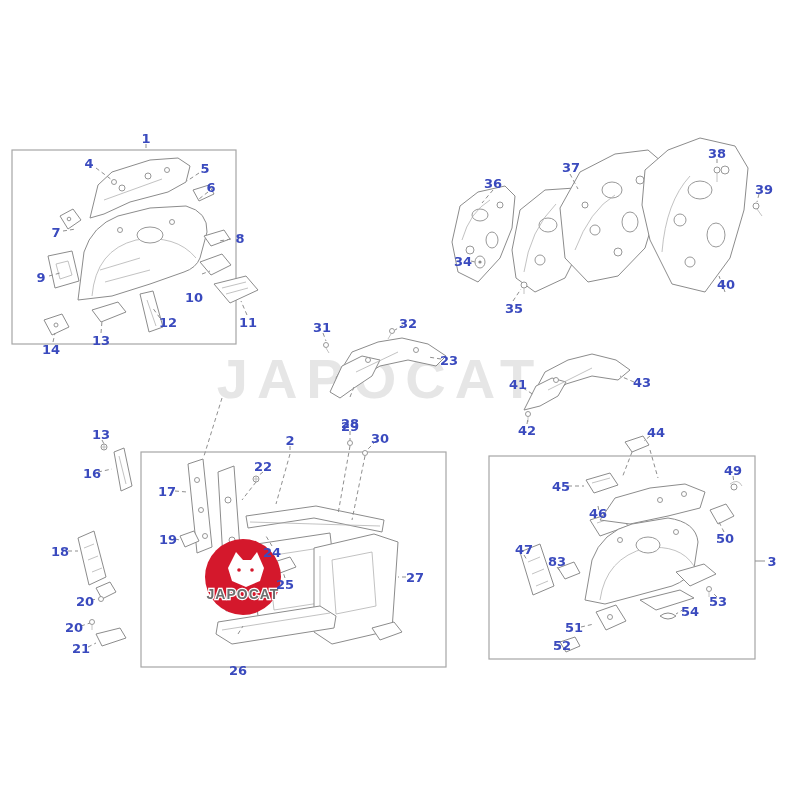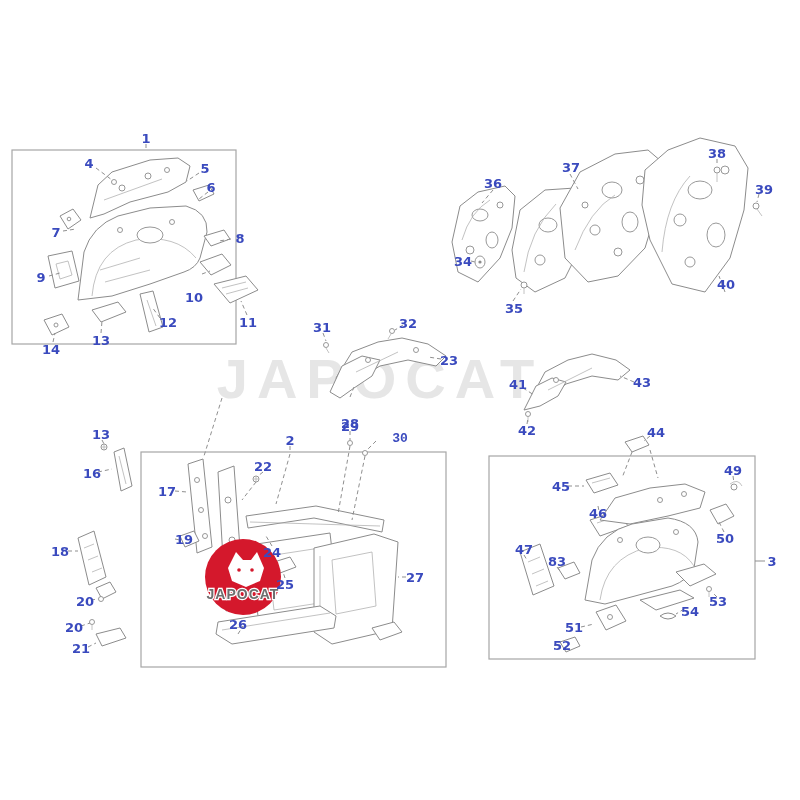--- a/index.html
+++ b/index.html
@@ -279,32 +279,32 @@
       <span class="callout" style="left: 322px; top: 327px;">31</span>
       <span class="callout" style="left: 408px; top: 323px;">32</span>
       <span class="callout" style="left: 449px; top: 360px;">23</span>
       <span class="callout" style="left: 350px; top: 403px; margin-top: 20px;">28</span>
       <span class="callout" style="left: 518px; top: 384px;">41</span>
       <span class="callout" style="left: 527px; top: 430px;">42</span>
       <span class="callout" style="left: 642px; top: 382px;">43</span>
       <span class="callout" style="left: 101px; top: 434px;">13</span>
       <span class="callout" style="left: 350px; top: 426px;">29</span>
       <span class="callout" style="left: 290px; top: 440px;">2</span>
-      <span class="callout" style="left: 400px; top: 438px; font-family: Liberation Mono, monospace;">30</span>
+      <span class="callout" style="left: 380px; top: 438px;">30</span>
       <span class="callout" style="left: 92px; top: 473px;">16</span>
       <span class="callout" style="left: 263px; top: 466px;">22</span>
       <span class="callout" style="left: 167px; top: 491px;">17</span>
-      <span class="callout" style="left: 184px; top: 539px;">19</span>
+      <span class="callout" style="left: 168px; top: 539px;">19</span>
       <span class="callout" style="left: 60px; top: 551px;">18</span>
       <span class="callout" style="left: 272px; top: 552px;">24</span>
       <span class="callout" style="left: 285px; top: 584px;">25</span>
       <span class="callout" style="left: 415px; top: 577px;">27</span>
       <span class="callout" style="left: 85px; top: 601px;">20</span>
       <span class="callout" style="left: 74px; top: 627px;">20</span>
-      <span class="callout" style="left: 238px; top: 624px;">26</span>
+      <span class="callout" style="left: 238px; top: 670px;">26</span>
       <span class="callout" style="left: 81px; top: 648px; text-align: right;">21</span>
       <span class="callout" style="left: 656px; top: 432px;">44</span>
       <span class="callout" style="left: 561px; top: 486px;">45</span>
       <span class="callout" style="left: 733px; top: 470px;">49</span>
       <span class="callout" style="left: 598px; top: 513px;">46</span>
       <span class="callout" style="left: 725px; top: 538px;">50</span>
       <span class="callout" style="left: 524px; top: 549px;">47</span>
       <span class="callout" style="left: 557px; top: 561px;">83</span>
       <span class="callout" style="left: 772px; top: 561px;">3</span>
       <span class="callout" style="left: 718px; top: 601px;">53</span>

